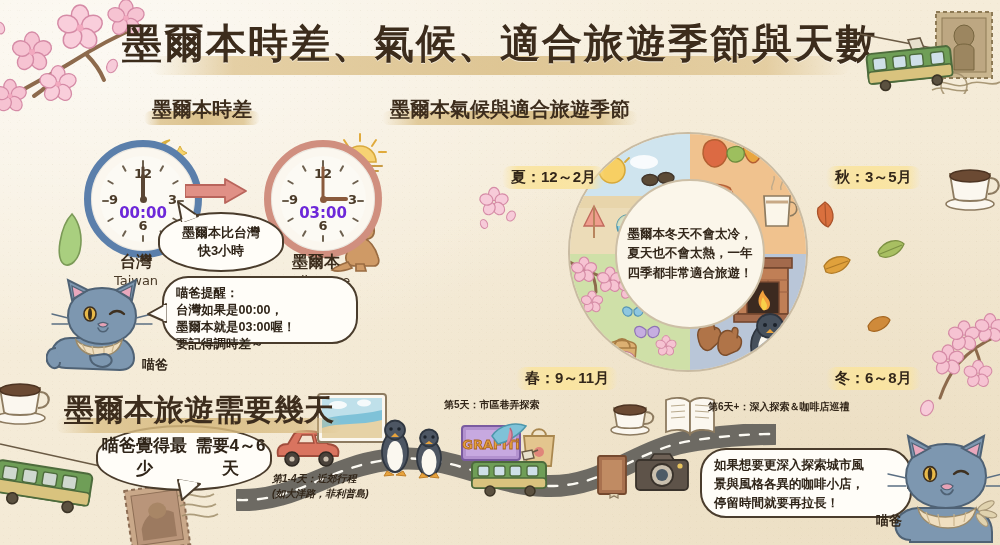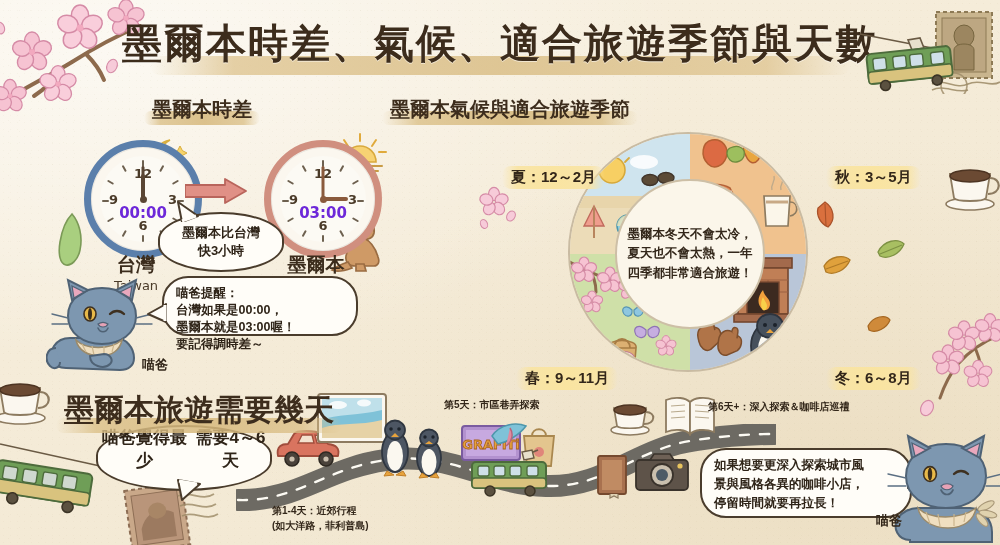--- a/index.html
+++ b/index.html
@@ -54,32 +54,32 @@
      box-shadow:inset 0 0 0 1px rgba(0,0,0,.07);}
   .clock .face{position:absolute;inset:9px;border-radius:50%;background:#fcfaf4;}
   .tick{position:absolute;left:50%;top:6px;width:2px;height:7px;background:#6d604f;
         transform-origin:50% 0;border-radius:1px;margin-left:-1px;}
   .numlbl{position:absolute;font-size:13px;font-weight:bold;color:#4a3a28;font-family:"DejaVu Sans",sans-serif;}
   .hand{position:absolute;left:50%;bottom:50%;transform-origin:50% 100%;border-radius:3px;}
   .pin{position:absolute;left:50%;top:50%;width:7px;height:7px;margin:-3.5px 0 0 -3.5px;border-radius:50%;}
   .digi{position:absolute;left:0;right:0;top:56%;text-align:center;font-size:15px;font-weight:bold;
         color:#6d28d9;font-family:"DejaVu Sans",sans-serif;}
   .clabel{position:absolute;text-align:center;width:120px;}
-  .clabel .cn{font-size:19px;font-weight:bold;color:#3b2c1c;}
+  .clabel .cn{font-size:16px;font-weight:bold;color:#3b2c1c;}
   .clabel .en{font-size:13px;color:#4a3a28;font-family:"DejaVu Sans",sans-serif;}
 
   
   #arrow{left:185px;top:178px;width:62px;height:26px;}
 
   
   .bubble{
     position:absolute;background:#fffdf8;border:2px solid #4a3c2c;
     color:#2f2418;font-weight:bold;line-height:1.35;
   }
-  .bubble.oval{border-radius:50%/46%;text-align:center;display:flex;justify-content:center;}
+  .bubble.oval{border-radius:50%/46%;text-align:center;display:flex;align-items:center;justify-content:center;}
   .bubble.round{border-radius:26px;}
 
   
   #ring{left:568px;top:132px;width:240px;height:240px;}
   .quad{position:absolute;width:120px;height:120px;overflow:hidden;}
   #ring .hole{
     position:absolute;left:50%;top:50%;width:146px;height:146px;margin:-73px 0 0 -73px;
     border-radius:50%;background:#fbf6ea;border:2px solid #cdbfa6;
     display:flex;align-items:center;justify-content:center;text-align:center;
   }
@@ -348,21 +348,21 @@
     <g stroke="#cbb58c" stroke-width="1.2">
       <path d="M36,72 L40,80"></path>
         <path d="M46,74 L48,83"></path>
         <path d="M58,74 L58,83"></path>
         <path d="M68,72 L66,80"></path>
     </g>
     <path d="M44,84 C44,94 58,98 64,92 C68,88 64,82 58,82 Z" fill="#7d97b0" stroke="#4f6275" stroke-width="2"></path>
   </svg>
   <div class="abs" style="left:142px;top:356px;font-size:13px;font-weight:bold;color:#33271a;">喵爸</div>
 
-  <div class="bubble round" style="left:162px;top:276px;width:196px;height:60px;font-size:12.5px;padding:7px 12px;box-sizing:border-box;">
+  <div class="bubble round" style="left:162px;top:276px;width:196px;height:68px;font-size:12.5px;padding:7px 12px;box-sizing:border-box;">
     <div>喵爸提醒：</div>
     <div>台灣如果是00:00，</div>
     <div>墨爾本就是03:00喔！</div>
     <div>要記得調時差～</div>
   </div>
   <svg class="abs nosel" style="left:146px;top:300px;" width="22" height="26" viewBox="0 0 22 26">
     <path d="M20,4 L2,14 L20,22 Z" fill="#fffdf8" stroke="#4a3c2c" stroke-width="2" stroke-linejoin="round"></path>
     <path d="M19,5 L19,21" stroke="#fffdf8" stroke-width="3"></path>
   </svg>
 
@@ -765,21 +765,21 @@
     <path d="M18,42 L18,46 L22,44 L26,46 L26,42" fill="#e0d2b4" stroke="#8d7b60" stroke-width="1.2"></path>
   </svg>
   <svg class="deco nosel" style="left:634px;top:450px;" width="56" height="44" viewBox="0 0 56 44">
     <rect x="2" y="10" width="52" height="30" rx="4" fill="#5e5349" stroke="#3a332c" stroke-width="1.8"></rect>
     <path d="M16,10 L20,4 L36,4 L40,10 Z" fill="#6e6156" stroke="#3a332c" stroke-width="1.6"></path>
     <circle cx="28" cy="25" r="11" fill="#c9bfae" stroke="#3a332c" stroke-width="1.8"></circle>
     <circle cx="28" cy="25" r="6" fill="#4c5a66"></circle>
     <circle cx="46" cy="16" r="2.6" fill="#e8c45e"></circle>
   </svg>
 
-  <div class="cap" style="left:272px;top:504px;">
+  <div class="cap" style="left:272px;top:472px;font-style:italic;">
     <div>第1-4天：近郊行程</div>
     <div>(如大洋路，菲利普島)</div>
   </div>
   <div class="cap" style="left:444px;top:398px;">
     <div>第5天：市區巷弄探索</div>
   </div>
   <div class="cap" style="left:708px;top:400px;">
     <div>第6天+：深入探索＆咖啡店巡禮</div>
   </div>
 

